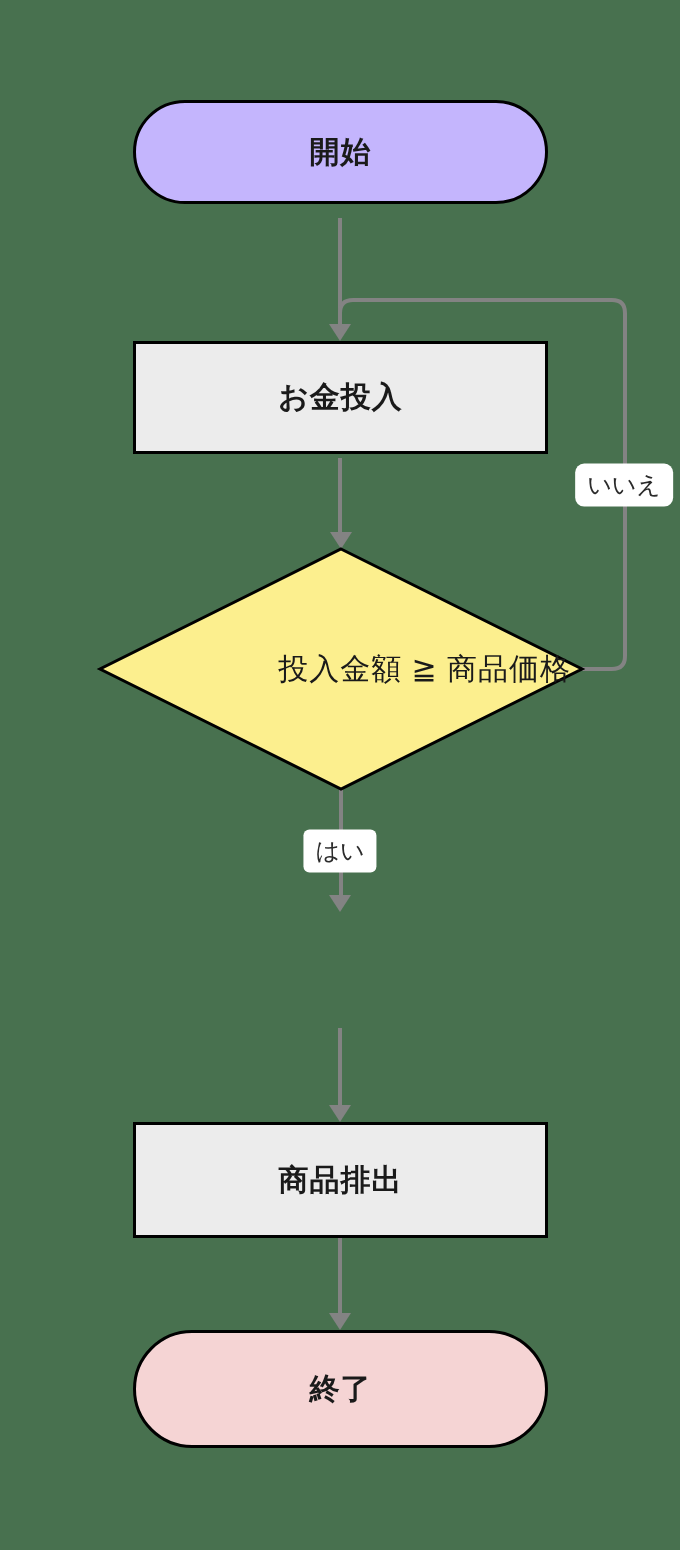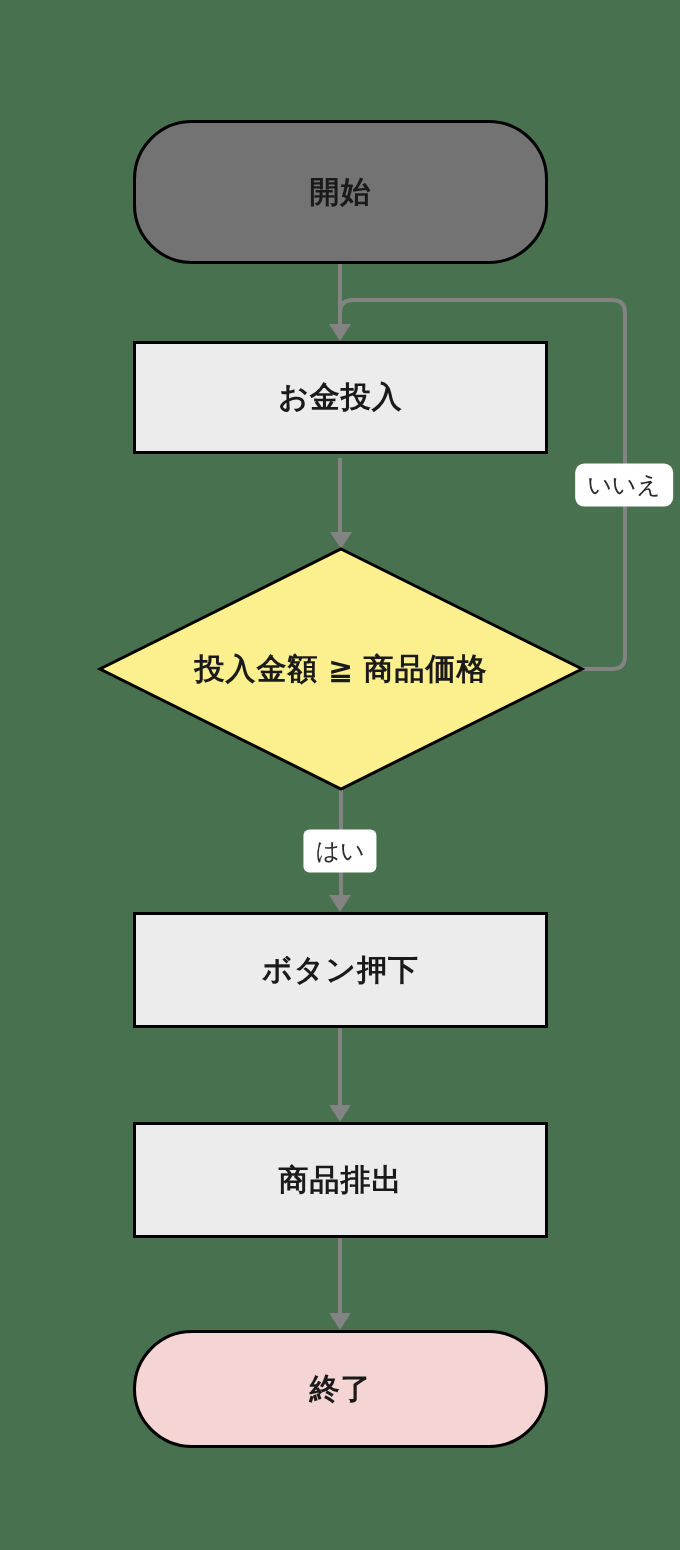--- a/index.html
+++ b/index.html
@@ -33,23 +33,22 @@
     font-size: 30px;
     font-weight: 700;
     color: #1A1A1A;
     letter-spacing: 1px;
   }
   .node.stadium {
     border-radius: 59px;
   }
   .node-start {
     left: 133px; top: 100px;
-    width: 415px; height: 144px;
-    background: #737373;
-    margin-top: 20px;
+    width: 415px; height: 104px;
+    background: #c4b5fd;
   }
   .node-insert-money {
     left: 133px; top: 341px;
     width: 415px; height: 113px;
     background: #ECECEC;
   }
   .node-press-button {
     left: 133px; top: 912px;
     width: 415px; height: 116px;
     background: #ECECEC;
@@ -63,23 +62,23 @@
     left: 133px; top: 1330px;
     width: 415px; height: 118px;
     background: #F5D4D4;
   }
   .diamond-label {
     position: absolute;
     left: 111px; top: 639px;
     width: 460px; height: 60px;
     display: flex;
     align-items: center;
-    justify-content: center;
+    justify-content: flex-end;
     font-size: 30px;
-    font-weight: 700;
+    font-weight: 400;
     color: #1A1A1A;
     letter-spacing: 1px;
   }
   .edge-label {
     position: absolute;
     transform: translate(-50%, -50%);
     background: #FFFFFF;
     border-radius: 9px;
     padding: 7px 12px;
     font-size: 24px;
@@ -127,23 +126,20 @@
   </div>
 
   <div class="node node-insert-money">
     <span>お金投入</span>
   </div>
 
   <div class="diamond-label">
     <span>投入金額 ≧ 商品価格</span>
   </div>
 
-  <div class="node node-press-button">
-    <span>ボタン押下</span>
-  </div>
 
   <div class="node node-dispense-product">
     <span>商品排出</span>
   </div>
 
   <div class="node stadium node-end">
     <span>終了</span>
   </div>
 
   <div class="edge-label edge-label-yes">

